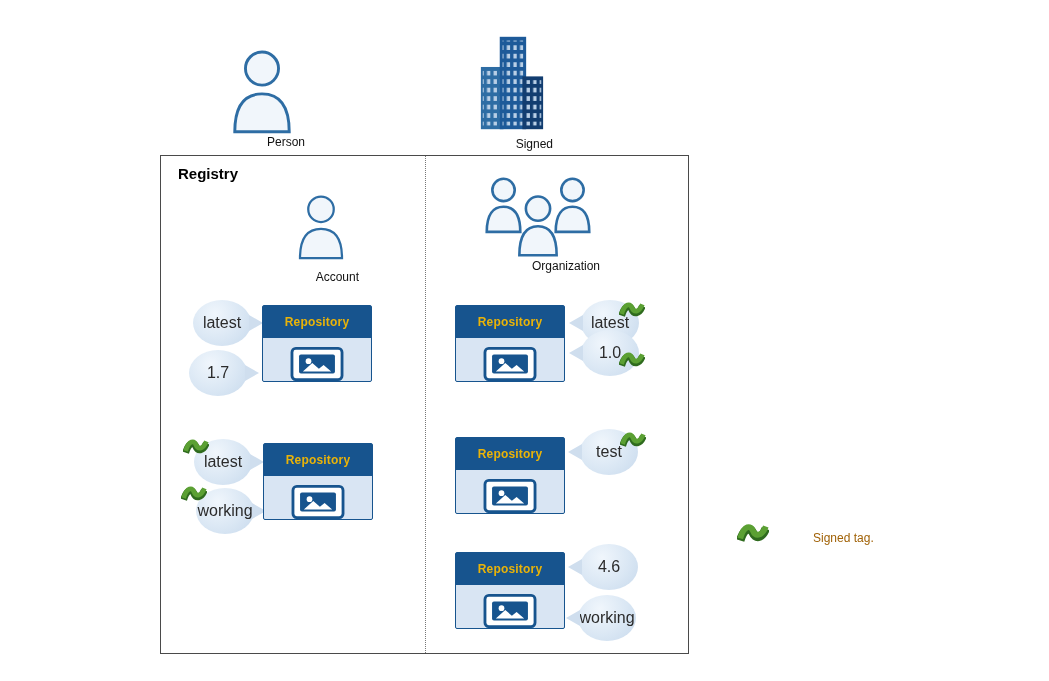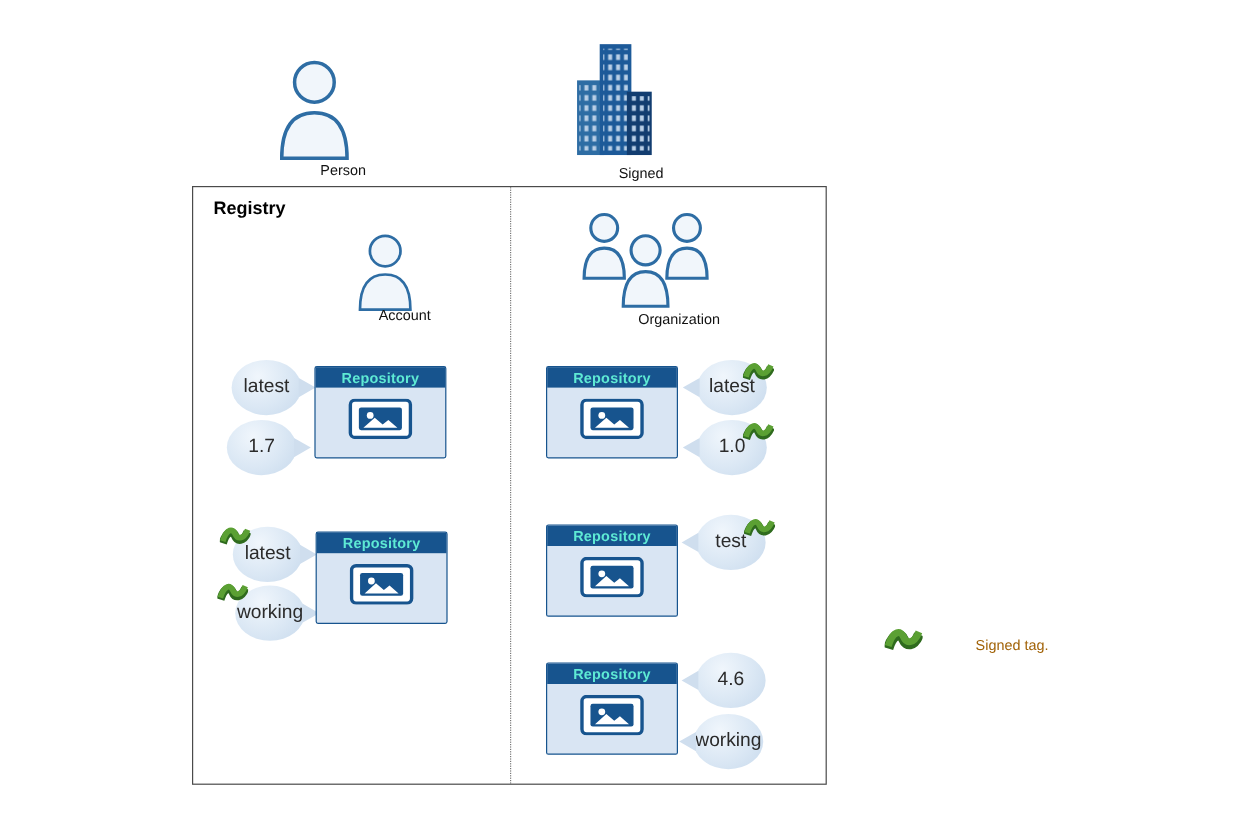--- a/index.html
+++ b/index.html
@@ -10,21 +10,21 @@
   
   .registry-box{position:absolute;left:160px;top:155px;width:529px;height:499px;
     border:1px solid #4a4a4a;background:#fff;box-sizing:border-box;}
   .registry-title{position:absolute;left:178px;top:165px;font-size:15px;font-weight:700;color:#000;}
   .registry-divider{position:absolute;left:425px;top:156px;height:497px;width:0;
     border-left:1px dotted #777;}
 
   
   .repo{position:absolute;width:110px;height:77px;border:1px solid #17548e;
     background:#d9e5f3;box-sizing:border-box;border-radius:2px;}
-  .repo-header{height:17px;background:#17548e;color:#5eead4;font-weight:700;font-size:12px;
+  .repo-header{height:32px;background:#17548e;color:#eab308;font-weight:700;font-size:12px;
     display:flex;align-items:center;justify-content:center;letter-spacing:.2px;}
   .repo-body{height:52px;display:flex;align-items:center;justify-content:center;}
   .img-icon{width:54px;height:34px;display:block;}
 
   
   .balloon{position:absolute;width:58px;height:46px;border-radius:50%;
     background:radial-gradient(circle at 38% 30%, #f0f6fc 0%, #dae7f4 55%, #c7d9ec 100%);
     display:flex;align-items:center;justify-content:center;}
   .balloon .tag-text{font-size:16px;color:#2b2b2b;white-space:nowrap;}
   .balloon.tail-right::after{content:"";position:absolute;right:-12px;top:50%;
@@ -93,21 +93,21 @@
     </svg>
   <div class="label" style="left:471px;top:137px;width:82px">Signed</div>
 
   <div class="registry-box"></div>
   <div class="registry-title">Registry</div>
   <div class="registry-divider"></div>
 
   <svg class="icon-svg" style="left:294px;top:186px;width:54px;height:78px">
       <use href="#sym-person"></use>
     </svg>
-  <div class="label" style="left:283px;top:256px;width:76px">Account</div>
+  <div class="label" style="left:283px;top:270px;width:76px">Account</div>
 
   <svg class="icon-svg" style="left:479px;top:176px;width:118px;height:82px">
       <use href="#sym-org"></use>
     </svg>
   <div class="label" style="left:476px;top:259px;width:124px">Organization</div>
 
   <div class="balloon tail-right" style="left:193px;top:300px">
     <span class="tag-text">latest</span>
   </div>
   <div class="balloon tail-right" style="left:189px;top:350px">
@@ -126,21 +126,21 @@
   <svg class="ribbon" style="left:181px;top:485px">
       <use href="#sym-ribbon"></use>
     </svg>
 
   <div class="balloon tail-left" style="left:581px;top:300px">
     <span class="tag-text">latest</span>
   </div>
   <svg class="ribbon" style="left:619px;top:301px">
       <use href="#sym-ribbon"></use>
     </svg>
-  <div class="balloon tail-left" style="left:581px;top:350px">
+  <div class="balloon tail-left" style="left:581px;top:330px">
     <span class="tag-text">1.0</span>
   </div>
   <svg class="ribbon" style="left:619px;top:351px">
       <use href="#sym-ribbon"></use>
     </svg>
 
   <div class="balloon tail-left" style="left:580px;top:429px">
     <span class="tag-text">test</span>
   </div>
   <svg class="ribbon" style="left:620px;top:431px">

